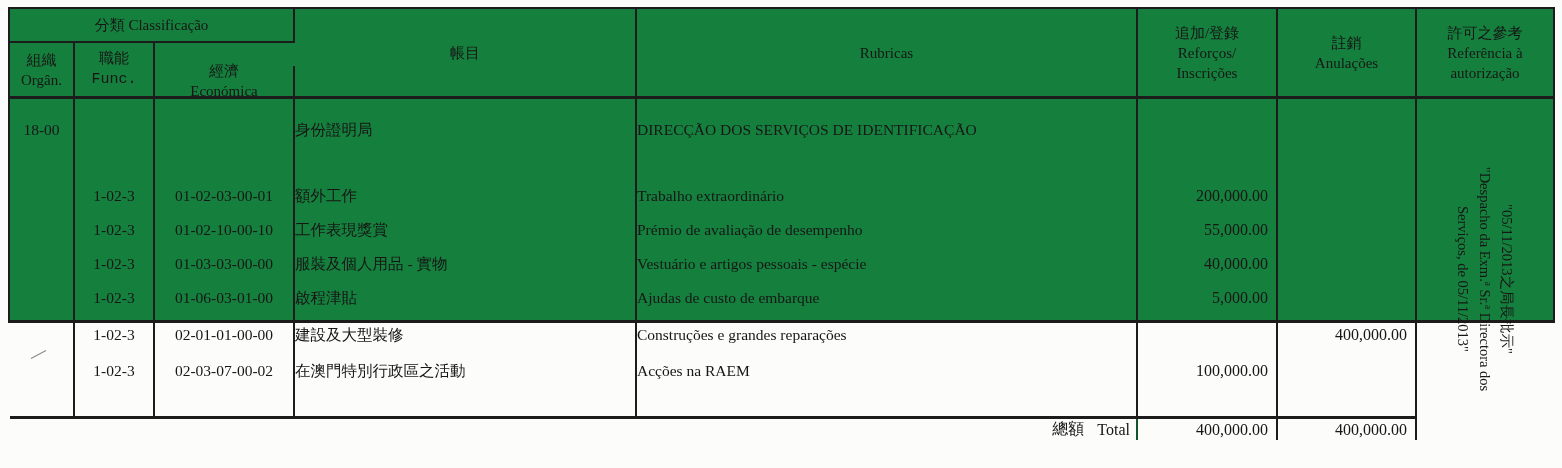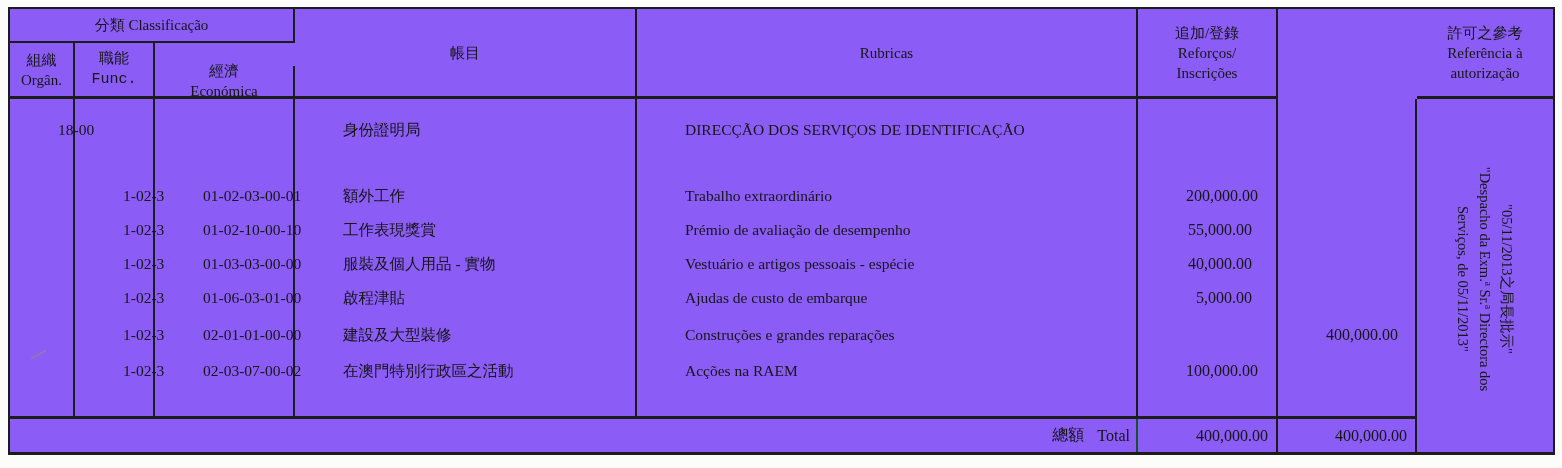--- a/index.html
+++ b/index.html
@@ -3,27 +3,27 @@
 <meta charset="utf-8">
 <style>
   html,body { margin:0; padding:0; background:#e8e8e6; }
   .stage {
     position:relative; width:1562px; height:468px;
     background:#fcfcfa; overflow:hidden;
     font-family:"Liberation Serif","DejaVu Serif",serif;
     color:#161616;
   }
   .tbl {
-    position:absolute; left:8px; top:7px; width:1547px; height:448px;
+    position:absolute; left:8px; top:7px; width:1547px; height:316px;
     box-sizing:border-box;
     border:2.5px solid #1c1c1c; border-bottom-width:3px;
     display:grid;
     grid-template-columns:65px 80px 140px 342px 501px 140px 139px 1fr;
     grid-template-rows:34px 56px 320px 1fr;
-    background:#8b5cf6;
+    background:#15803d;
   }
   .hd {
     border-right:2px solid #1c1c1c; border-bottom:3px solid #1c1c1c;
     display:flex; flex-direction:column; align-items:center; justify-content:center;
     text-align:center; font-size:15px; line-height:20px; white-space:nowrap;
   }
   .c-class { grid-column:1/4; grid-row:1; border-bottom:2px solid #1c1c1c; }
   .c-org  { grid-column:1; grid-row:2; }
   .c-func { grid-column:2; grid-row:2;font-family:Liberation Mono, monospace; }
   .c-econ { grid-column:3; grid-row:2;margin-top:23px; }
@@ -33,21 +33,21 @@
   .c-anul { grid-column:7; grid-row:1/3; }
   .c-auth { grid-column:8; grid-row:1/3; border-right:none; }
   .bd {
     position:relative; grid-row:3;
     border-right:2px solid #1c1c1c; border-bottom:3px solid #1c1c1c;
     font-size:15.5px;
   }
   .b1{grid-column:1} .b2{grid-column:2} .b3{grid-column:3} .b4{grid-column:4}
   .b5{grid-column:5} .b6{grid-column:6} .b7{grid-column:7}
   .bd.auth { grid-column:8; grid-row:3/5; border-right:none; border-bottom:none; }
-  .ln { position:absolute; left:0; right:16px; height:20px; line-height:20px; white-space:nowrap; overflow:visible;padding-left:48px; }
+  .ln { position:absolute; left:0; right:0; height:20px; line-height:20px; white-space:nowrap; overflow:visible; }
   .lr1{top:21px} .lr2{top:87px} .lr3{top:121px} .lr4{top:155px}
   .lr5{top:189px} .lr6{top:226px} .lr7{top:262px}
   .ctr { text-align:center; }
   .lft { right:2px; }
   .amt { text-align:right; padding-right:8px; font-size:16px; }
   .t-merge {
     grid-column:1/6; grid-row:4; border-right:2px solid #14532d;
     display:flex; align-items:center; justify-content:flex-end;
     gap:13px; padding-right:6px; font-size:16px;
   }
@@ -92,20 +92,24 @@
     <div class="hd c-acct">
       <div>帳目</div>
     </div>
     <div class="hd c-rubr">
       <div>Rubricas</div>
     </div>
     <div class="hd c-ref">
       <div>追加/登錄</div>
       <div>Reforços/</div>
       <div>Inscrições</div>
+    </div>
+    <div class="hd c-anul">
+      <div>註銷</div>
+      <div>Anulações</div>
     </div>
     <div class="hd c-auth">
       <div>許可之參考</div>
       <div>Referência à</div>
       <div>autorização</div>
     </div>
 
     <div class="bd b1">
       <div class="ln lr1 ctr">18-00</div>
       <div class="pencil-mark"></div>

